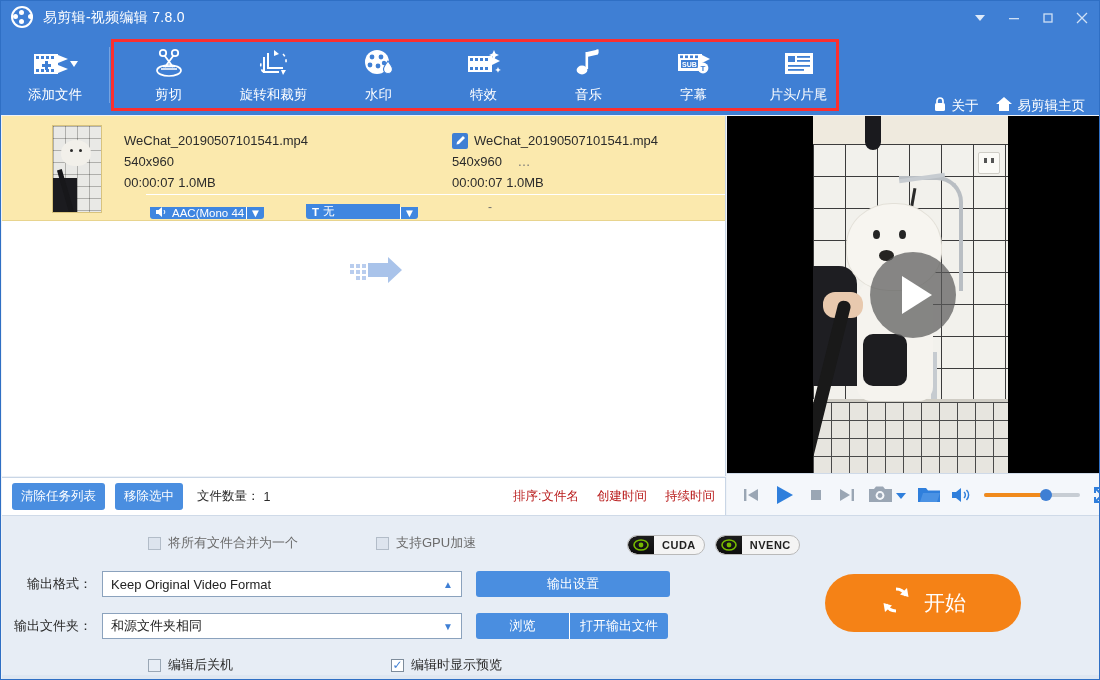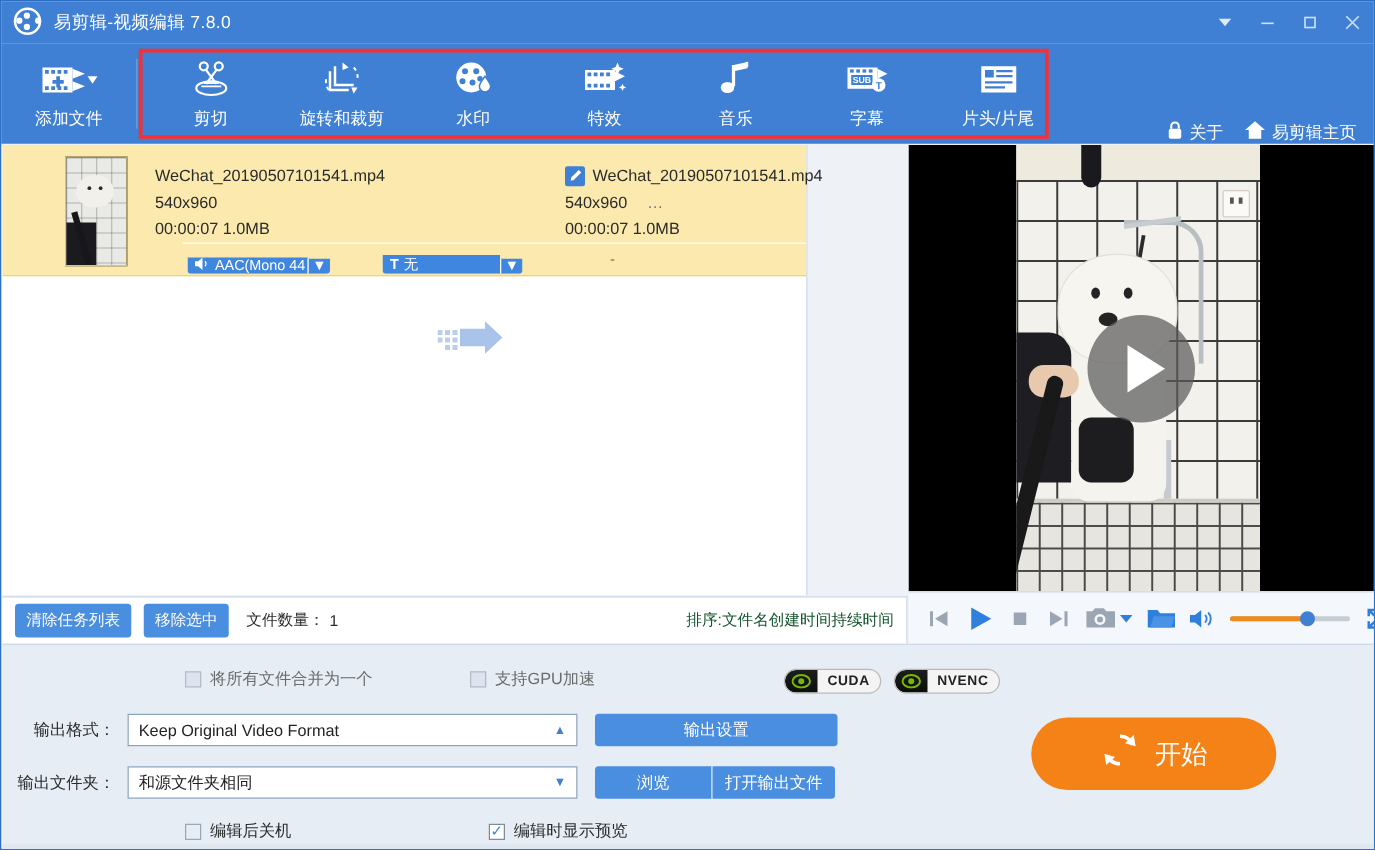--- a/index.html
+++ b/index.html
@@ -79,21 +79,21 @@
     display: flex; align-items: stretch; margin-left: 6px;
   }
   .toolbar-right {
     margin-left: auto; display: flex; align-items: flex-end; gap: 16px;
     padding-right: 14px; color: #ffffff; font-size: 13.5px;
   }
   .tr-item { display: flex; align-items: center; gap: 5px; }
 
   
   .filelist {
-    position: absolute; left: 1px; top: 115px; width: 644px; height: 360px;
+    position: absolute; left: 1px; top: 115px; width: 724px; height: 360px;
     background: #ffffff; border-right: 1px solid #c9d6e6;
   }
   .file-row {
     position: relative; height: 105px; background: #fbe9ad;
     border-bottom: 1px solid #e8d48e;
     display: flex; align-items: flex-start;
   }
   .thumb {
     width: 50px; height: 88px; margin: 9px 0 0 50px; flex: none;
     background: #222; overflow: hidden; position: relative;
@@ -166,21 +166,21 @@
   .listbar {
     position: absolute; left: 1px; top: 476px; width: 724px; height: 38px;
     background: #ffffff; border-top: 1px solid #c9d6e6; border-right: 1px solid #c9d6e6;
     display: flex; align-items: center; padding: 0 10px; gap: 10px;
   }
   .btn-blue {
     background: #4a8ee0; color: #ffffff; font-size: 12.5px;
     border: none; border-radius: 3px; padding: 5px 9px; cursor: default;
   }
   .cnt-label { font-size: 12.5px; color: #2b2b2b; margin-left: 4px; }
-  .sort-area { margin-left: auto; display: flex; font-size: 12.5px; color: #14532d; }
+  .sort-area { margin-left: auto; display: flex; gap: 18px; font-size: 12.5px; color: #b91c1c; }
 
   
   .preview {
     position: absolute; left: 726px; top: 115px; width: 372px; height: 357px;
     background: #000000; overflow: hidden;
   }
   .pv-video {
     position: absolute; left: 86px; top: 0; width: 195px; height: 357px;
     overflow: hidden; background: #ece9e2;
   }

